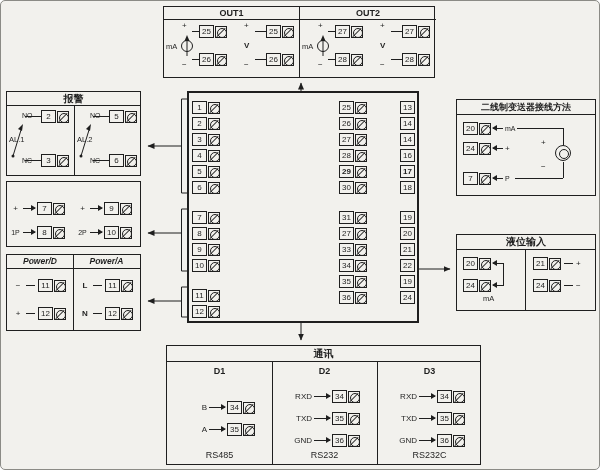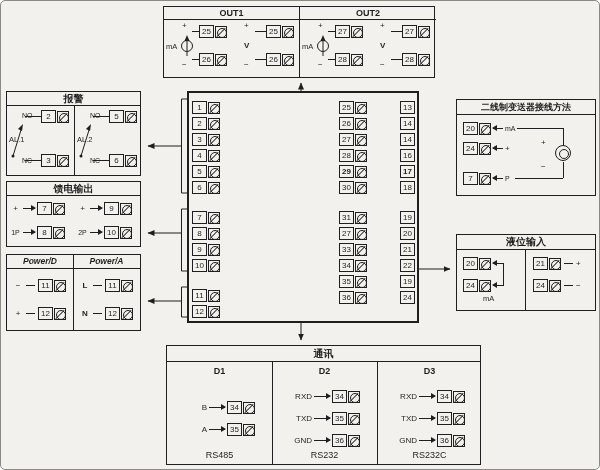--- a/index.html
+++ b/index.html
@@ -172,21 +172,20 @@
         <span class="screw"></span>
       </div>
       <div class="trow" style="left:32px;top:46px;">
         <span class="nbox">6</span>
         <span class="screw"></span>
       </div>
     </div>
   </div>
 
   <div class="box" style="left:5px;top:180px;width:135px;height:66px;">
-    <div class="ttl">馈电输出</div>
     <div style="position:absolute;left:3px;top:20px;width:62px;height:42px;">
       <div class="trow" style="left:0;top:0;">
         <span class="lbl" style="width:11px;text-align:center;">+</span>
         <span class="wa r w12"></span>
         <span class="nbox">7</span>
         <span class="screw"></span>
       </div>
       <div class="trow" style="left:0;top:24px;">
         <span class="lbl7" style="width:11px;text-align:center;">1P</span>
         <span class="wa r w12"></span>

